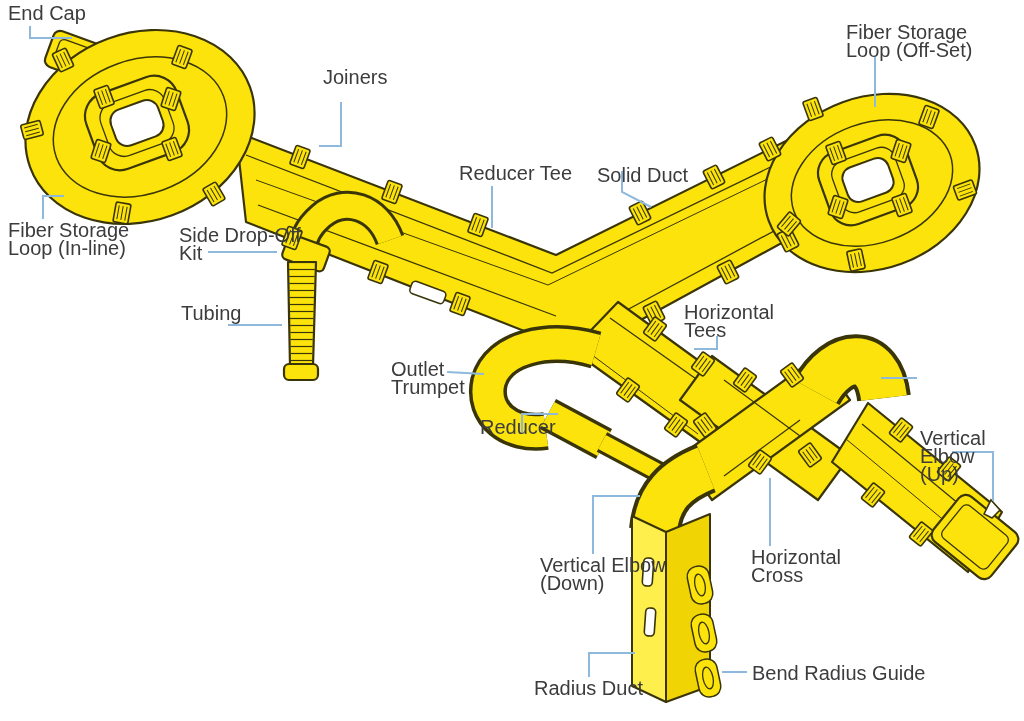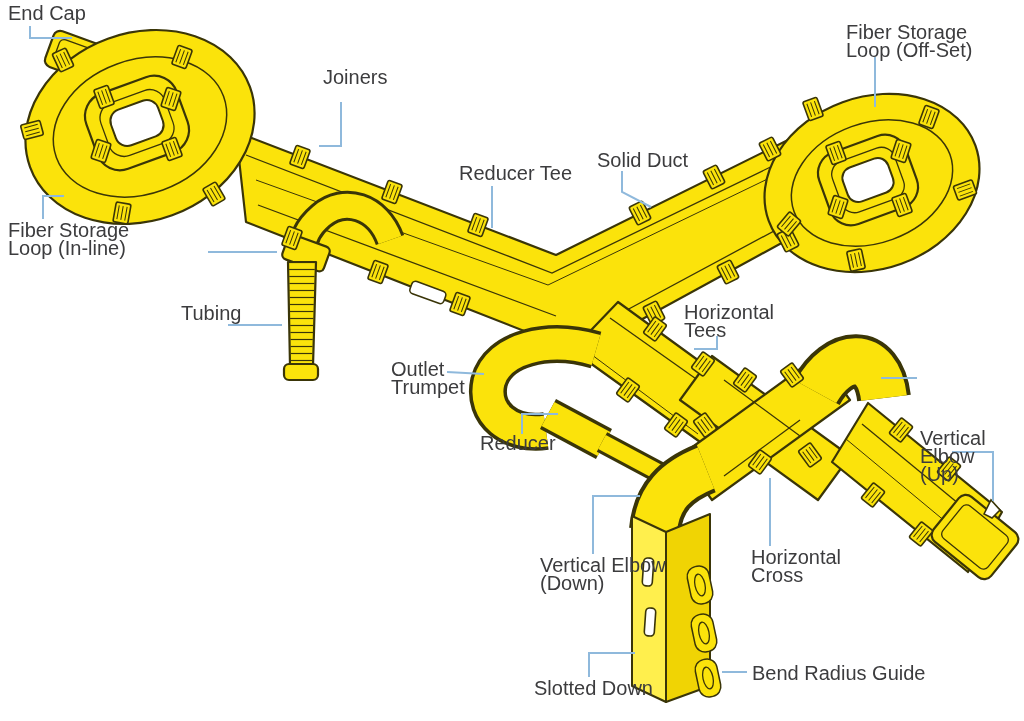--- a/index.html
+++ b/index.html
@@ -222,32 +222,34 @@
     <polyline class="leader" points="593,554 593,496 640,496"></polyline>
     <polyline class="leader" points="770,546 770,478"></polyline>
     <polyline class="leader" points="589,677 589,653 635,653"></polyline>
     <polyline class="leader" points="747,672 722,672"></polyline>
   </g>
 </svg>
 
   <div class="lbl" style="left:8px;top:4px">End Cap</div>
   <div class="lbl" style="left:323px;top:68px">Joiners</div>
   <div class="lbl" style="left:459px;top:164px">Reducer Tee</div>
-  <div class="lbl" style="left:597px;top:151px">Solid Duct</div>
+  <div class="lbl" style="left:597px;top:166px">Solid Duct</div>
   <div class="lbl" style="left:846px;top:23px">Fiber Storage
 Loop (Off-Set)</div>
   <div class="lbl" style="left:8px;top:221px">Fiber Storage
 Loop (In-line)</div>
+  <div class="lbl" style="left:179px;top:226px">Side Drop-Off
+Kit</div>
   <div class="lbl" style="left:181px;top:304px">Tubing</div>
   <div class="lbl" style="left:391px;top:360px">Outlet
 Trumpet</div>
-  <div class="lbl" style="left:480px;top:434px">Reducer</div>
+  <div class="lbl" style="left:480px;top:418px">Reducer</div>
   <div class="lbl" style="left:684px;top:303px">Horizontal
 Tees</div>
   <div class="lbl" style="left:920px;top:429px">Vertical Elbow
 (Up)</div>
   <div class="lbl" style="left:540px;top:556px">Vertical Elbow
 (Down)</div>
   <div class="lbl" style="left:751px;top:548px">Horizontal
 Cross</div>
-  <div class="lbl" style="left:534px;top:679px">Slotted Down</div>
+  <div class="lbl" style="left:534px;top:679px">Radius Duct</div>
   <div class="lbl" style="left:752px;top:664px">Bend Radius Guide</div>
 </div>
 
 </body></html>

